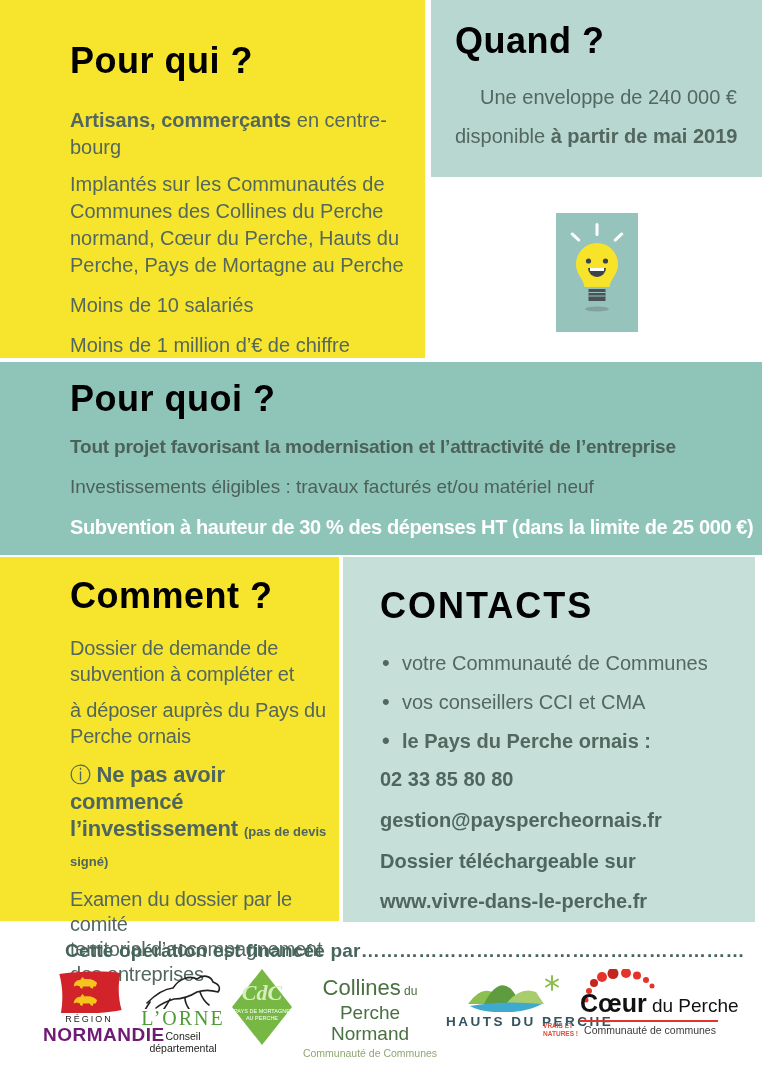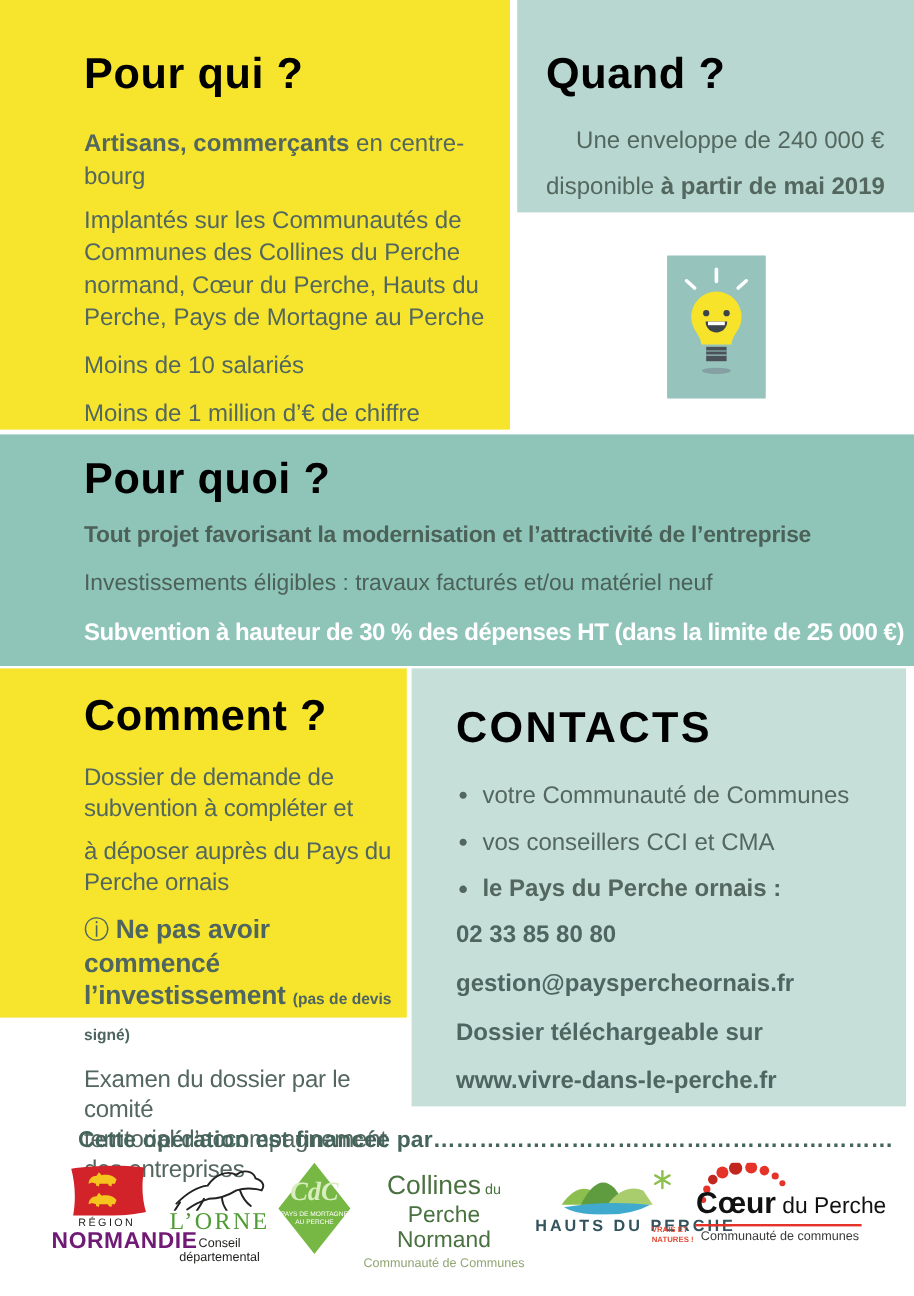--- a/index.html
+++ b/index.html
@@ -14,34 +14,34 @@
   }
   
   #block-pour-qui{left:0;top:0;width:425px;height:358px;background:#F7E52D;padding:40px 0 0 70px;}
   #block-pour-qui p{margin:0;font-size:20px;line-height:27px;width:350px;}
   #block-pour-qui .p1{margin-top:25px;}
   #block-pour-qui .p2{margin-top:10px;}
   #block-pour-qui .p3{margin-top:13px;}
   #block-pour-qui .p4{margin-top:13px;width:365px;}
   .b{font-weight:bold;}
   
-  #block-quand{left:431px;top:0;width:331px;height:177px;background:#B7D7D0;padding:40px 0 0 24px;}
+  #block-quand{left:431px;top:0;width:331px;height:177px;background:#B7D7D0;padding:20px 0 0 24px;}
   #block-quand p{margin:0;font-size:20px;line-height:24px;}
   #block-quand .q1{margin-top:23px;text-align:center;}
   #block-quand .q2{margin-top:15px;}
   
   #lightbulb{left:556px;top:213px;width:82px;height:119px;background:#96C4BD;}
   
   #block-pour-quoi{left:0;top:362px;width:762px;height:193px;background:#8FC5B8;padding:16px 0 0 70px;}
   #block-pour-quoi p{margin:0;white-space:nowrap;color:#4C6158;}
   #block-pour-quoi .l1{margin-top:16px;font-size:19px;font-weight:bold;letter-spacing:-0.2px;}
   #block-pour-quoi .l2{margin-top:18px;font-size:19px;}
   #block-pour-quoi .l3{margin-top:18px;font-size:20px;font-weight:bold;color:#ffffff;letter-spacing:-0.4px;}
   
-  #block-comment{left:0;top:557px;width:339px;height:291px;background:#F7E52D;padding:18px 0 0 70px;}
+  #block-comment{left:0;top:557px;width:339px;height:364px;background:#F7E52D;padding:18px 0 0 70px;}
   #block-comment p{margin:0;font-size:20px;line-height:26px;width:268px;letter-spacing:-0.2px;}
   #block-comment .c1{margin-top:18px;}
   #block-comment .c2{margin-top:10px;}
   #block-comment .c3{margin-top:12px;font-weight:bold;font-size:22px;line-height:27px;color:#4E6560;}
   #block-comment .c3 .info-icon{font-size:21px;font-weight:normal;}
   #block-comment .c3 .small{font-size:13px;letter-spacing:0;}
   #block-comment .c4{margin-top:12px;line-height:25px;}
   
   #block-contacts{left:343px;top:557px;width:412px;height:365px;background:#C6DFD9;padding:28px 0 0 37px;}
   #block-contacts .contacts-title{font-size:36px;letter-spacing:2px;}

